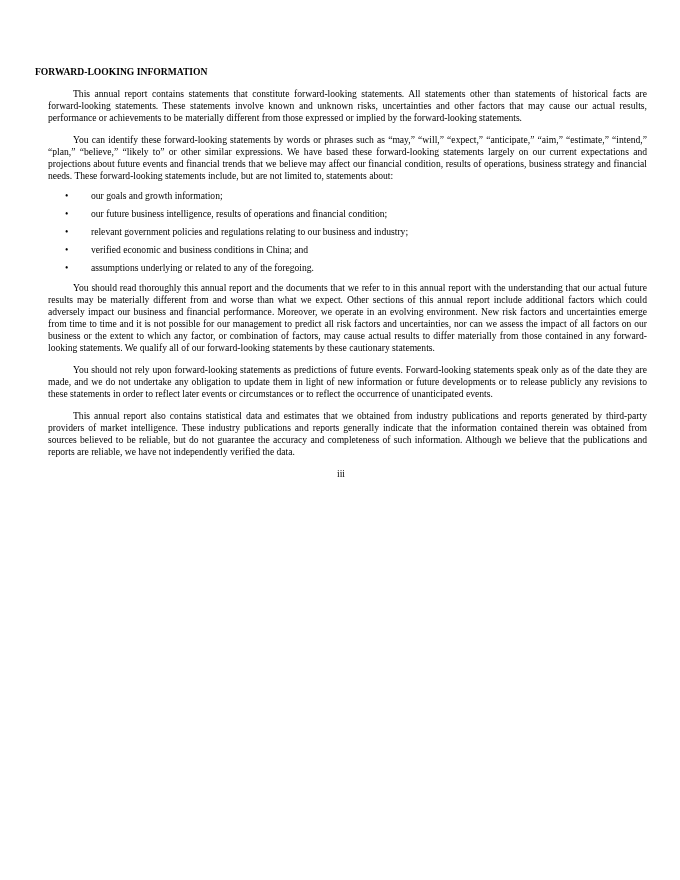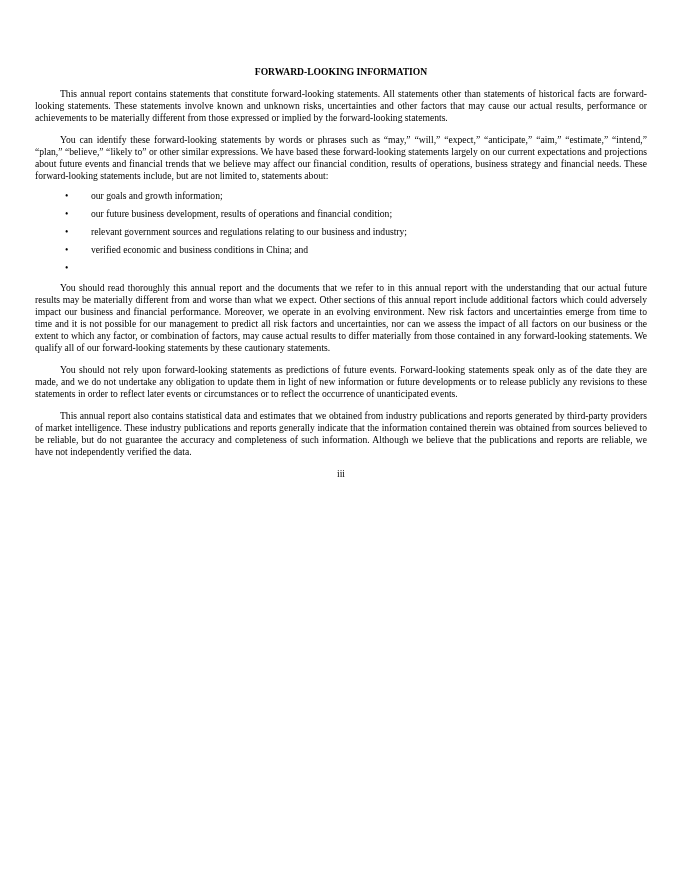--- a/index.html
+++ b/index.html
@@ -1,40 +1,40 @@
 <!DOCTYPE html>
 <html><head>
 <meta charset="utf-8">
 <style>
   html, body { margin: 0; padding: 0; background: #ffffff; }
   body { width: 680px; height: 880px; position: relative; overflow: hidden;
          font-family: "Liberation Serif", "DejaVu Serif", serif; color: #000; }
   .page { position: absolute; left: 35px; top: 66px; width: 612px; font-size: 9.6px; line-height: 12px; }
-  .title { text-align: center; font-weight: bold; margin: 0 0 10px 0; font-size: 9.6px; }
-  p { margin: 0 0 10px 0; text-indent: 25px; text-align: justify; text-align-last: left; }
+  .title { font-weight: bold; margin: 0 0 10px 0; font-size: 9.6px; }
+  p { margin: 0 0 10px 13px; text-indent: 25px; text-align: justify; text-align-last: left; }
   ul { list-style: none; margin: 0 0 8px 0; padding: 0; }
   li { position: relative; padding-left: 56px; height: 12px; margin-bottom: 6px; }
   li .bullet { position: absolute; left: 30px; top: 0; }
   .pagenum { text-align: center; margin-top: 6px; }
 </style>
 </head>
 <body>
 
 <div class="page">
   <div class="title">FORWARD-LOOKING INFORMATION</div>
 
   <p>This annual report contains statements that constitute forward-looking statements. All statements other than statements of historical facts are forward-looking statements. These statements involve known and unknown risks, uncertainties and other factors that may cause our actual results, performance or achievements to be materially different from those expressed or implied by the forward-looking statements.</p>
   <p style="margin-bottom:8px;">You can identify these forward-looking statements by words or phrases such as “may,” “will,” “expect,” “anticipate,” “aim,” “estimate,” “intend,” “plan,” “believe,” “likely to” or other similar expressions. We have based these forward-looking statements largely on our current expectations and projections about future events and financial trends that we believe may affect our financial condition, results of operations, business strategy and financial needs. These forward-looking statements include, but are not limited to, statements about:</p>
 
   <ul>
     <li><span class="bullet">•</span><span>our goals and growth information;</span></li>
-    <li><span class="bullet">•</span><span>our future business development, results of operations and financial condition;</span></li>
-    <li><span class="bullet">•</span><span>relevant government sources and regulations relating to our business and industry;</span></li>
+    <li><span class="bullet">•</span><span>our future business intelligence, results of operations and financial condition;</span></li>
+    <li><span class="bullet">•</span><span>relevant government policies and regulations relating to our business and industry;</span></li>
     <li><span class="bullet">•</span><span>verified economic and business conditions in China; and</span></li>
-    <li><span class="bullet">•</span></li>
+    <li><span class="bullet">•</span><span>assumptions underlying or related to any of the foregoing.</span></li>
   </ul>
 
   <p>You should read thoroughly this annual report and the documents that we refer to in this annual report with the understanding that our actual future results may be materially different from and worse than what we expect. Other sections of this annual report include additional factors which could adversely impact our business and financial performance. Moreover, we operate in an evolving environment. New risk factors and uncertainties emerge from time to time and it is not possible for our management to predict all risk factors and uncertainties, nor can we assess the impact of all factors on our business or the extent to which any factor, or combination of factors, may cause actual results to differ materially from those contained in any forward-looking statements. We qualify all of our forward-looking statements by these cautionary statements.</p>
   <p>You should not rely upon forward-looking statements as predictions of future events. Forward-looking statements speak only as of the date they are made, and we do not undertake any obligation to update them in light of new information or future developments or to release publicly any revisions to these statements in order to reflect later events or circumstances or to reflect the occurrence of unanticipated events.</p>
   <p>This annual report also contains statistical data and estimates that we obtained from industry publications and reports generated by third-party providers of market intelligence. These industry publications and reports generally indicate that the information contained therein was obtained from sources believed to be reliable, but do not guarantee the accuracy and completeness of such information. Although we believe that the publications and reports are reliable, we have not independently verified the data.</p>
 
   <div class="pagenum">iii</div>
 </div>
 
 </body></html>

